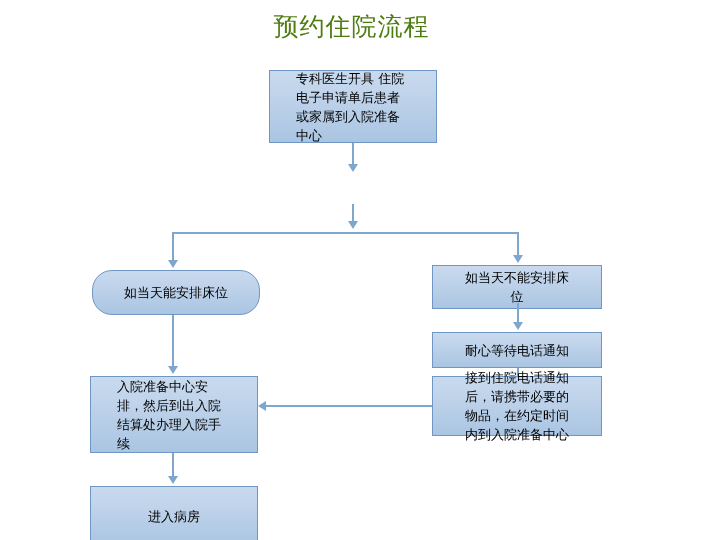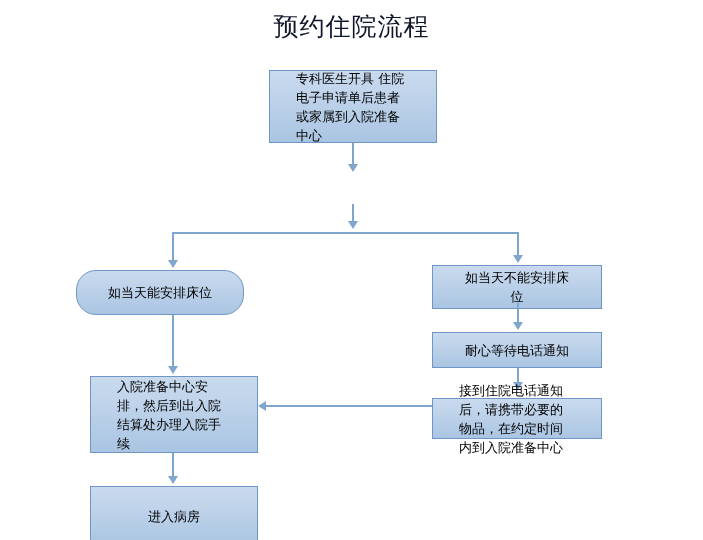--- a/index.html
+++ b/index.html
@@ -20,21 +20,21 @@
   }
   #flow-title {
     position: absolute;
     left: 0;
     top: 10px;
     width: 703px;
     text-align: center;
     font-family: "DejaVu Serif", "Liberation Serif", serif;
     font-size: 25px;
     font-weight: normal;
-    color: #0f172a;
+    color: #4d7c0f;
     letter-spacing: 1px;
     line-height: 34px;
     white-space: nowrap;
   }
   .node {
     position: absolute;
     box-sizing: border-box;
     border: 1px solid #6f96c4;
     background: linear-gradient(to bottom, #c9daee 0%, #bcd1e9 45%, #aac5e2 100%);
     color: #000000;
@@ -106,42 +106,42 @@
   <div class="arrow-down" style="left:348px; top:221px;"></div>
 
   <div class="conn-h" style="left:172px; top:232px; width:347px;"></div>
 
   <div class="conn-v" style="left:172px; top:232px; height:30px;"></div>
   <div class="arrow-down" style="left:168px; top:260px;"></div>
 
   <div class="conn-v" style="left:517px; top:232px; height:25px;"></div>
   <div class="arrow-down" style="left:513px; top:255px;"></div>
 
-  <div class="node center" style="left:76px; top:270px; width:168px; height:45px;border-radius:20px;">
+  <div class="node center" style="left:92px; top:270px; width:168px; height:45px;border-radius:20px;">
     <span class="txt">如当天能安排床位</span>
   </div>
 
   <div class="node center" style="left:432px; top:265px; width:170px; height:44px;">
     <span class="txt">如当天不能安排床位</span>
   </div>
 
   <div class="conn-v" style="left:172px; top:315px; height:53px;"></div>
   <div class="arrow-down" style="left:168px; top:366px;"></div>
 
   <div class="conn-v" style="left:517px; top:303px; height:21px;"></div>
   <div class="arrow-down" style="left:513px; top:322px;"></div>
 
   <div class="node center" style="left:432px; top:332px; width:170px; height:36px;">
     <span class="txt">耐心等待电话通知</span>
   </div>
 
   <div class="conn-v" style="left:517px; top:368px; height:16px;"></div>
   <div class="arrow-down" style="left:513px; top:382px;"></div>
 
-  <div class="node left-align" style="left:432px; top:398px; width:170px; height:41px;">
+  <div class="node left-align" style="left:432px; top:376px; width:170px; height:60px;text-align:center;">
     <span class="txt">接到住院电话通知后，请携带必要的物品，在约定时间内到入院准备中心</span>
   </div>
 
   <div class="conn-h" style="left:266px; top:405px; width:166px;"></div>
   <div class="arrow-left" style="left:258px; top:401px;"></div>
 
   <div class="node left-align" style="left:90px; top:376px; width:168px; height:77px;">
     <span class="txt">入院准备中心安排，然后到出入院结算处办理入院手续</span>
   </div>
 

